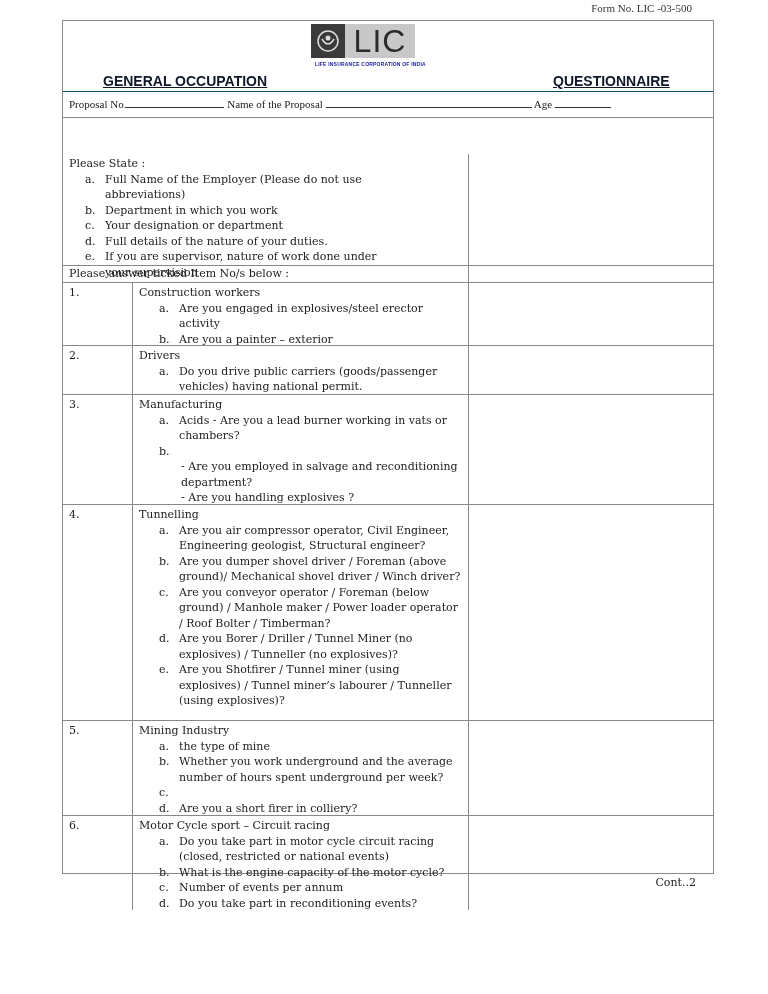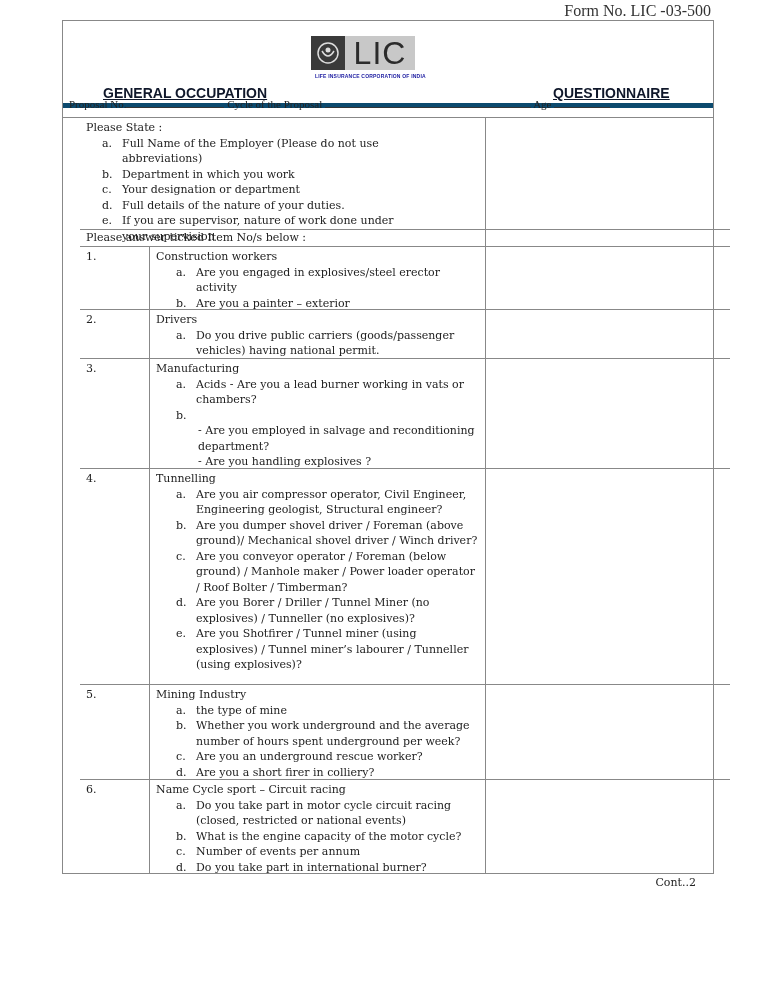--- a/index.html
+++ b/index.html
@@ -2,28 +2,28 @@
 <html><head>
 <meta charset="utf-8">
 <style>
   html, body { margin: 0; padding: 0; background: #ffffff; }
   body {
     width: 768px; height: 994px; position: relative; overflow: hidden;
     font-family: "DejaVu Serif", "Liberation Serif", serif;
     color: #222;
   }
   .form-no {
-    position: absolute; top: 2px; right: 57px;
-    font-family: "Liberation Serif", serif; font-size: 16px; color: #333;
+    position: absolute; top: 2px; right: 76px;
+    font-family: "Liberation Serif", serif; font-size: 11px; color: #333;
   }
   .box {
     position: absolute; left: 62px; top: 20px; width: 652px; height: 854px;
     border: 1px solid #888; box-sizing: border-box;
   }
-  .header { position: absolute; left: 0; top: 12px; width: 650px; height: 70px; border-bottom: 5px solid #0c4a6e; }
+  .header { position: absolute; left: 0; top: 0; width: 650px; height: 70px; border-bottom: 1px solid #0c4a6e; }
   .logo {
     position: absolute; left: 248px; top: 3px; width: 104px; height: 34px; display: flex;
   }
   .logo-emblem { width: 34px; height: 34px; background: #3a3a3a; display: flex; align-items: center; justify-content: center; }
   .logo-emblem svg { width: 24px; height: 24px; }
   .logo-text {
     width: 70px; height: 34px; background: #c8c8c8; color: #2b2b2b;
     font-family: "Liberation Sans", sans-serif; font-size: 32px; line-height: 34px;
     text-align: center; letter-spacing: 1px;
   }
@@ -37,21 +37,21 @@
     font-weight: bold; font-size: 14px; text-decoration: underline; color: #0f172a;
   }
   .h-left { left: 40px; }
   .h-right { left: 446px; margin-left: 44px; }
   .proposal {
     position: absolute; left: 0; top: 70px; width: 650px; height: 27px;
     border-bottom: 1px solid #888; font-size: 11px; line-height: 27px; padding-left: 6px;
     box-sizing: border-box; white-space: nowrap; font-family: "Liberation Serif", serif;
   }
   .blank { display: inline-block; border-bottom: 1px solid #333; height: 12px; vertical-align: baseline; }
-  .row { position: absolute; left: 17px; width: 650px; border-bottom: 1px solid #888; box-sizing: border-box; }
+  .row { position: absolute; left: 0; width: 650px; border-bottom: 1px solid #888; box-sizing: border-box; margin-top: 36px; }
   .row:last-child { border-bottom: none; }
   .rcol { position: absolute; left: 405px; top: 0; bottom: 0; width: 0; border-left: 1px solid #888; }
   .ncol { position: absolute; left: 69px; top: 0; bottom: 0; width: 0; border-left: 1px solid #888; }
   .txt { font-size: 11px; line-height: 15.5px; }
   .state { padding: 2px 6px; }
   .sub { display: flex; padding-left: 16px; }
   .sub .lt { width: 20px; flex: none; }
   .sub .st { width: 330px; }
   .num { position: absolute; left: 6px; top: 2px; }
   .body { position: absolute; left: 76px; top: 2px; width: 325px; }
@@ -78,21 +78,21 @@
       </div>
       <div class="logo-text">LIC</div>
     </div>
     <div class="logo-caption">LIFE INSURANCE CORPORATION OF INDIA</div>
     <div class="h-title h-left">GENERAL OCCUPATION</div>
     <div class="h-title h-right">QUESTIONNAIRE</div>
   </div>
 
   <div class="proposal">
     <span>Proposal No.</span><span class="blank" style="width:98px"></span>
-    <span>Cycle of the Proposal</span>
+    <span>Name of the Proposal</span>
     <span class="blank" style="width:206px"></span>
     <span>Age</span>
     <span class="blank" style="width:56px"></span>
   </div>
 
   <div class="row" style="top:97px;height:112px">
     <div class="rcol"></div>
     <div class="txt state">
       <div>Please State :</div>
       <div class="sub">
@@ -210,48 +210,47 @@
       <div class="q">
           <span class="lt">a.</span>
           <span class="st">the type of mine</span>
         </div>
       <div class="q">
           <span class="lt">b.</span>
           <span class="st">Whether you work underground and the average number of hours spent underground per week?</span>
         </div>
       <div class="q">
           <span class="lt">c.</span>
-          <span class="st">Are you an underground rescue worker?</span>
         </div>
       <div class="q">
           <span class="lt">d.</span>
           <span class="st">Are you a short firer in colliery?</span>
         </div>
     </div>
   </div>
 
   <div class="row" style="top:759px;height:94px;border-bottom:none">
     <div class="ncol"></div>
       <div class="rcol"></div>
     <div class="txt num">6.</div>
     <div class="txt body">
-      <div>Name Cycle sport – Circuit racing</div>
+      <div>Motor Cycle sport – Circuit racing</div>
       <div class="q">
           <span class="lt">a.</span>
           <span class="st">Do you take part in motor cycle circuit racing (closed, restricted or national events)</span>
         </div>
       <div class="q">
           <span class="lt">b.</span>
           <span class="st">What is the engine capacity of the motor cycle?</span>
         </div>
       <div class="q">
           <span class="lt">c.</span>
           <span class="st">Number of events per annum</span>
         </div>
       <div class="q">
           <span class="lt">d.</span>
-          <span class="st">Do you take part in international burner?</span>
+          <span class="st">Do you take part in reconditioning events?</span>
         </div>
     </div>
   </div>
 </div>
 
 <div class="cont">Cont..2</div>
 
 </body></html>

